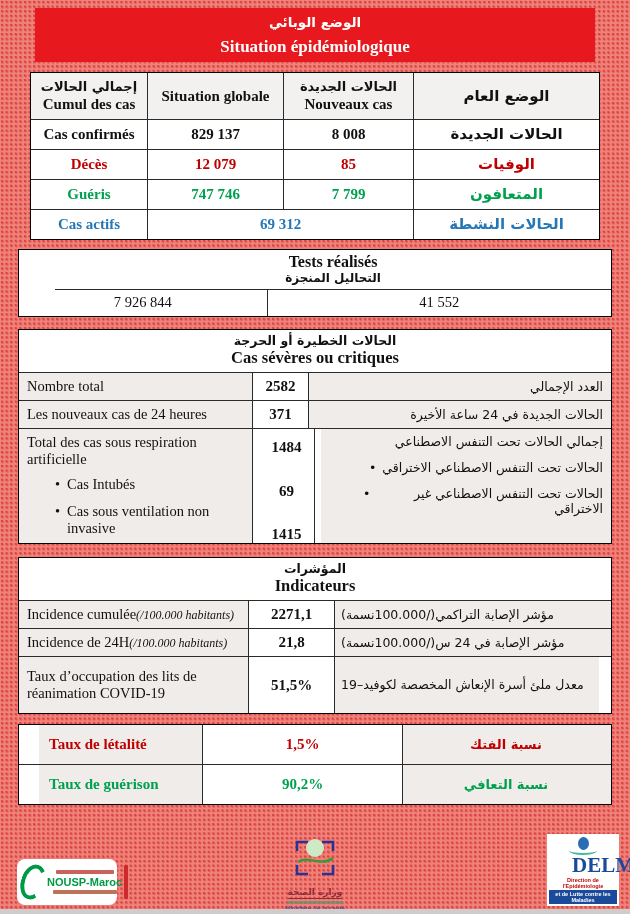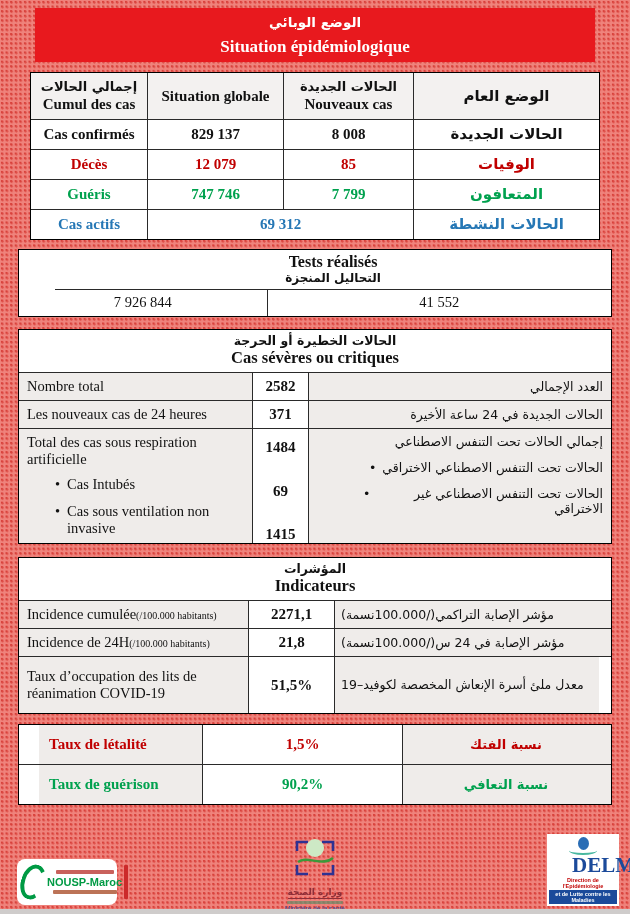--- a/index.html
+++ b/index.html
@@ -71,34 +71,34 @@
   .sec-title .l2{font-size:16.5px;font-weight:bold;}
   .grid-row{display:grid;border-bottom:1px solid #2a2a2a;}
   .grid-row:last-child{border-bottom:none;}
   .cell-lab{background:#efecea;border-right:1px solid #2a2a2a;padding:3px 6px 4px 8px;font-size:14.5px;display:flex;flex-direction:column;justify-content:center;align-items:flex-start;text-align:left;}
   .cell-val{background:#fff;border-right:1px solid #2a2a2a;display:flex;align-items:center;justify-content:center;font-weight:bold;font-size:15px;}
   .cell-arb{background:#efecea;padding:3px 8px 4px 6px;font-size:12.5px;display:flex;flex-direction:column;justify-content:center;align-items:flex-end;text-align:right;}
 
   .sv{margin-top:12px;}
   .sv .grid-row{grid-template-columns:234px 56px 1fr;}
   .sv .r-small{min-height:27px;}
-  .resp{min-height:114px;}
+  .resp{min-height:114px;gap:6px;}
   .resp .cell-lab,.resp .cell-arb{justify-content:flex-start;}
   .resp .cell-val{flex-direction:column;justify-content:flex-end;align-items:center;}
   .bullet-line{display:flex;gap:7px;margin-left:28px;margin-top:8px;align-items:flex-start;}
   .bullet-line-ar{display:flex;gap:6px;justify-content:flex-end;margin-top:11px;align-items:flex-start;}
   .resp-v1{margin-top:3px;}
   .resp-v2{margin-top:27px;}
   .resp-v3{margin-top:26px;}
 
   .ind{margin-top:13px;}
   .ind .grid-row{grid-template-columns:230px 86px 1fr;}
   .ind .r-small{min-height:27px;}
   .ind .r-big{min-height:56px;}
-  .small-par{font-size:10px;}
+  .small-par{font-size:12px;font-style:italic;}
 
   
   .rates{margin-top:10px;}
   .rates .grid-row{grid-template-columns:164px 200px 1fr;height:39px;padding-left:20px;}
   .rates .cell-lab{font-size:15px;font-weight:bold;padding-left:10px;}
   .rates .cell-arb{align-items:center;text-align:center;font-weight:bold;font-size:13px;}
   .rates .cell-val{font-size:15px;}
 
   
   .nousp{

